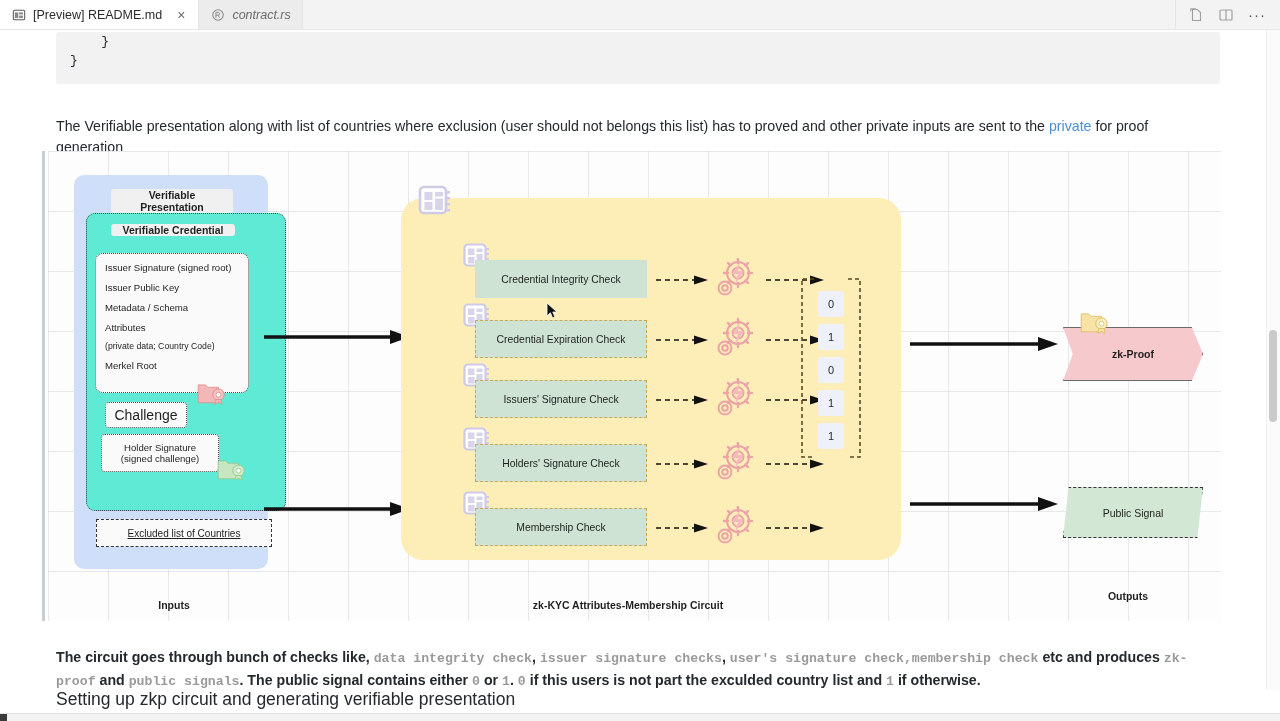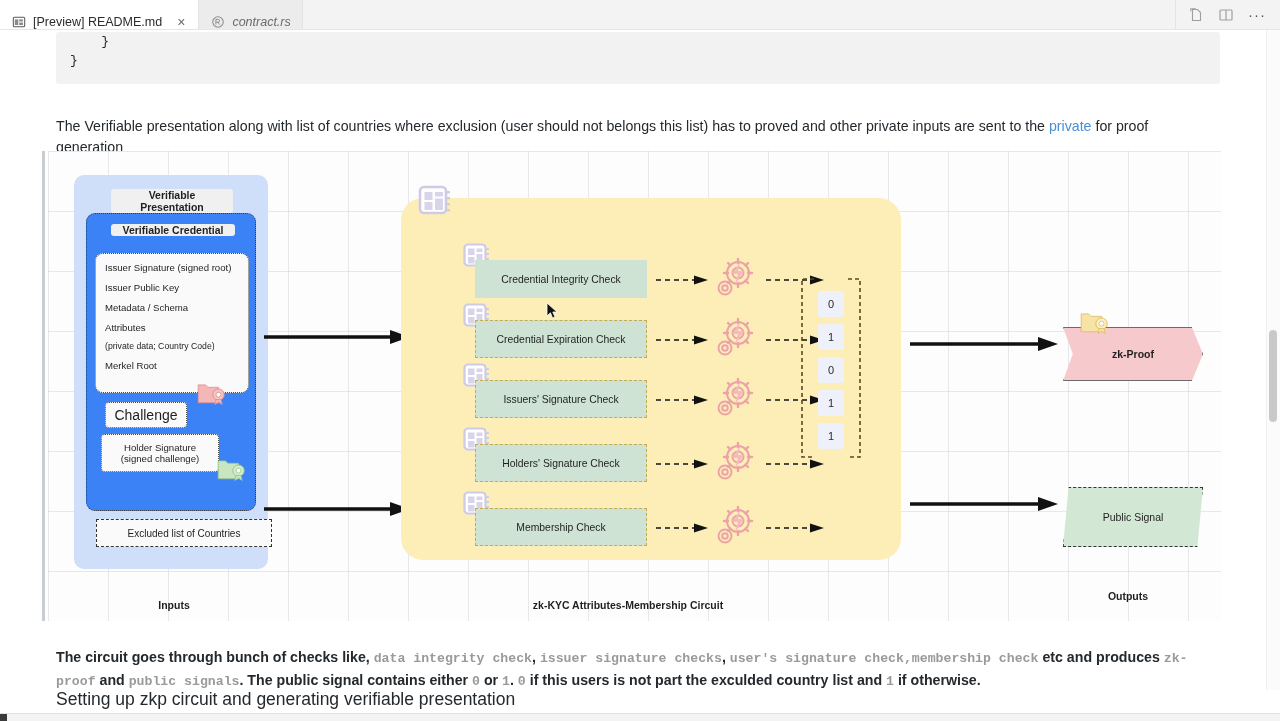--- a/index.html
+++ b/index.html
@@ -13,21 +13,21 @@
   }
 
   
   .tabbar {
     position:absolute; top:0; left:0; width:1280px; height:30px;
     background:#f3f3f3;
     border-bottom:1px solid #e6e6e6;
     display:flex; align-items:stretch;
   }
   .tab {
-    display:flex; align-items:flex-end; gap:7px;
+    display:flex; align-items:center; gap:7px;
     padding:0 11px 0 12px;
     font-size:12.5px; color:#2b2b2b;
     border-right:1px solid #e4e4e4;
     position:relative;
   }
   .tab.active { background:#ffffff; }
   .tab.inactive { background:#ececec; color:#6a6a6a; font-style:italic; }
   .tab .tab-label { white-space:nowrap; }
   .tab-close {
     font-size:14px; color:#6a6a6a; line-height:1;
@@ -94,22 +94,22 @@
     position:absolute; left:26px; top:24px; width:194px; height:394px;
     background:#cfdffa; border-radius:10px;
   }
   .lbl-head {
     background:#f0f0f0; border-radius:3px;
     font-size:10.5px; font-weight:bold; color:#1f1f1f;
     text-align:center; padding:0 9px;
   }
   .vp-title { position:absolute; left:37px; top:14px; width:122px; }
   .vc-box {
-    position:absolute; left:12px; top:38px; width:170px; height:298px;
-    background:#3b82f6; border:1.6px dotted #3a3a3a; border-radius:9px;
+    position:absolute; left:12px; top:38px; width:200px; height:298px;
+    background:#5eead4; border:1.6px dotted #3a3a3a; border-radius:9px;
   }
   .vc-title { position:absolute; left:24px; top:10px; width:124px; }
   .cred-box {
     position:absolute; left:8px; top:39px; width:154px; height:140px;
     background:#fafafa; border:1.4px dotted #4a4a4a; border-radius:8px;
     padding:8px 9px;
   }
   .cred-line { font-size:9.6px; color:#1f1f1f; margin-bottom:9px; line-height:11px; }
   .cred-line.tight { margin-bottom:8px; }
   .cred-line.sub { font-size:8.7px; margin-bottom:8px; }
@@ -122,21 +122,21 @@
   .holder-box {
     position:absolute; left:14px; top:220px; width:118px; height:38px;
     background:#fafafa; border:1.4px dotted #4a4a4a; border-radius:4px;
     display:flex; flex-direction:column; align-items:center; justify-content:center;
     font-size:9.6px; color:#1f1f1f; line-height:11.5px;
   }
   .excluded-box {
     position:absolute; left:22px; top:344px; width:176px; height:28px;
     background:#fafafa; border:1.8px dashed #333; border-radius:0;
     display:flex; align-items:center; justify-content:center;
-    font-size:10px; color:#1f1f1f;
+    font-size:10px; color:#1f1f1f;text-decoration:underline;
   }
   .cap {
     position:absolute; font-size:10.5px; font-weight:bold; color:#1f1f1f;
     text-align:center;
   }
   #cap-inputs { left:46px; top:448px; width:160px; }
   #cap-circuit { left:400px; top:448px; width:360px; }
   #cap-outputs { left:1000px; top:439px; width:160px; }
 
   
@@ -168,21 +168,21 @@
 
   
   .zkproof {
     position:absolute; left:1015px; top:176px; width:140px; height:54px;
     background:#f6c9cd; border:1.4px solid #6b6b6b;
     clip-path:polygon(0 0, 92% 0, 100% 50%, 92% 100%, 0 100%, 7% 50%);
     display:flex; align-items:center; justify-content:center;
     font-size:10.5px; font-weight:bold; color:#1f1f1f;
   }
   .pubsignal {
-    position:absolute; left:1015px; top:336px; width:140px; height:60px;
+    position:absolute; left:1015px; top:336px; width:140px; height:51px;
     background:#d3e8d4; border:1.6px dashed #333;
     clip-path:polygon(4% 0, 100% 0, 96% 100%, 0 100%);
     display:flex; align-items:center; justify-content:center;
     font-size:10.5px; color:#1f1f1f;
   }
 
   .solid-arrow { position:absolute; height:12px; }
 
   
   .scrollbar-track {

